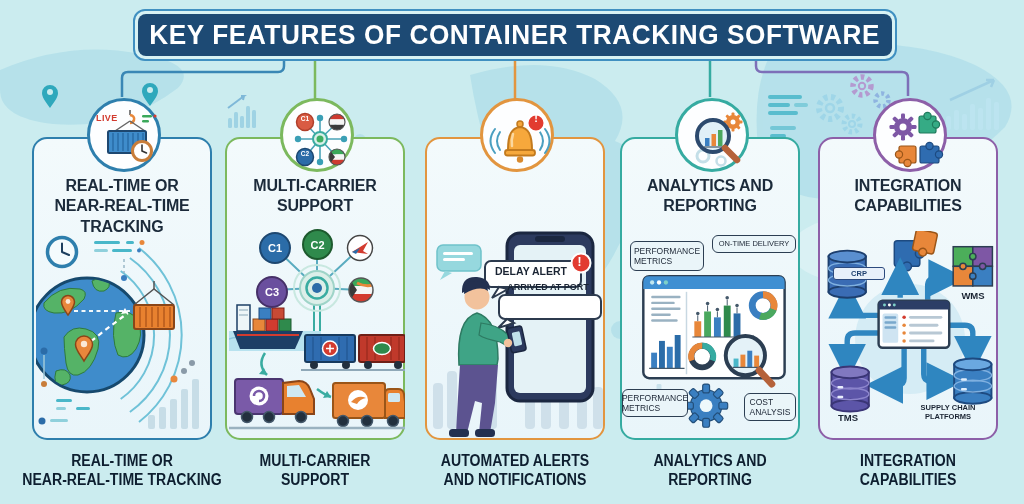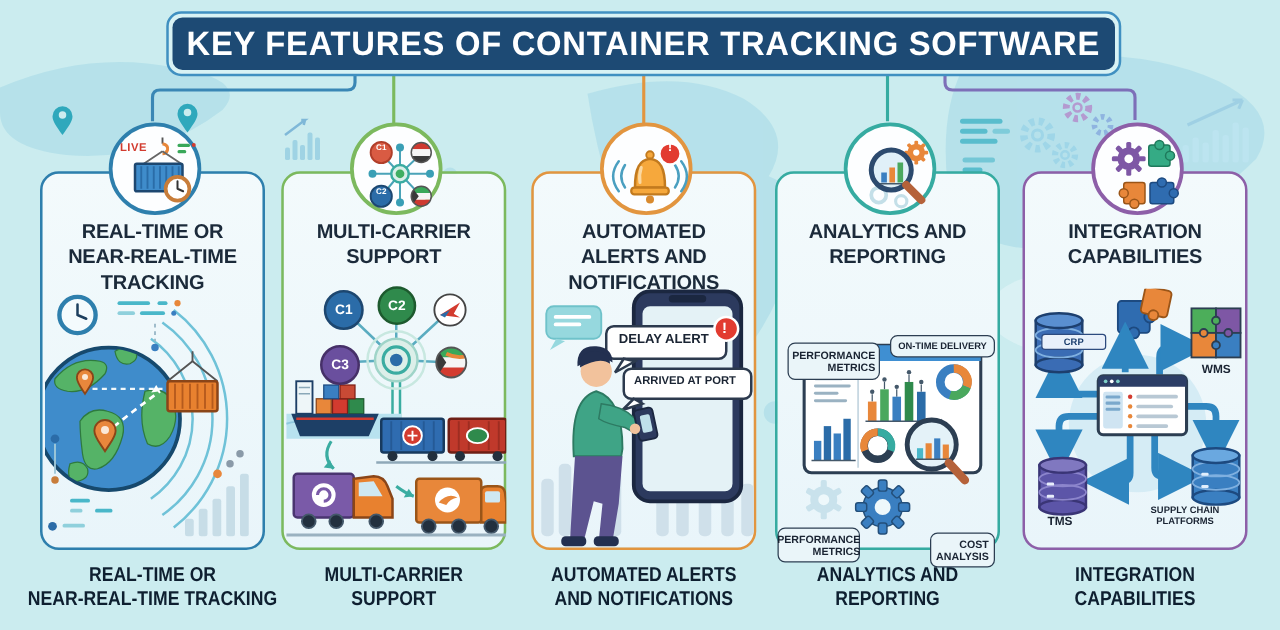--- a/index.html
+++ b/index.html
@@ -69,24 +69,23 @@
 
   
   .chip{
     border-radius:50%;color:#fff;font-weight:800;z-index:6;
     display:flex;align-items:center;justify-content:center;
   }
   .ov{z-index:6;text-align:center;}
   .bubble-text{font-weight:800;color:#1a2433;}
   .tag{
     box-sizing:border-box;background:#eaf5f9;border:1.8px solid #2c3e52;
-    border-radius:6px;font-weight:700;color:#1a2433;text-align:right;
+    border-radius:6px;font-weight:400;color:#1a2433;text-align:left;
     display:flex;align-items:center;justify-content:center;line-height:1.18;
     z-index:6;
-    margin-top:33px;
   }
   .sys-label{font-weight:800;color:#1a2433;text-align:center;line-height:1.15;z-index:6;}
 </style>
 </head>
 <body>
 
 <svg id="bg-map" class="abs" width="1024" height="504">
   <g fill="#a9dbe7" opacity="0.6" stroke="none">
     <path d="M0,70 q70,-30 140,-16 q60,10 38,34 q-55,42 -125,36 Q0,118 0,90 Z"></path>
     <path d="M60,140 q30,-6 40,10 q8,18 -10,28 q-28,12 -40,-6 q-8,-18 10,-32 Z"></path>
@@ -406,23 +405,20 @@
       <path d="M59,25 q9,12 0,24" stroke="#4a9fc0" stroke-width="2" fill="none" stroke-linecap="round"></path>
       <circle cx="34" cy="20" r="3" fill="#f6a83c" stroke="#c27a1e" stroke-width="1.5"></circle>
       <path d="M22,46 C22,30 26,24 34,23 C42,24 46,30 46,46 Z" fill="#f6a83c" stroke="#c27a1e" stroke-width="2"></path>
       <rect x="19" y="46" width="30" height="5.5" rx="2.5" fill="#f6a83c" stroke="#c27a1e" stroke-width="1.8"></rect>
       <circle cx="34" cy="55.5" r="3.2" fill="#d98a2e"></circle>
       <path d="M27,30 q-2,6 -1,12" stroke="#fbd8a0" stroke-width="2.5" fill="none" stroke-linecap="round"></path>
       <circle cx="50" cy="19" r="8.5" fill="#e23b30" stroke="#fff" stroke-width="2"></circle>
     </svg>
     <div class="abs ov" style="left:47px;top:11px;width:12px;font-size:11px;font-weight:800;color:#fff;">!</div>
   </div>
-  <div class="abs card-title pre">AUTOMATED
-ALERTS AND
-NOTIFICATIONS</div>
   <svg class="abs illus" viewBox="0 0 176 209">
 
     <g fill="#cfe0ea">
       <rect x="4" y="152" width="10" height="46" rx="4"></rect>
       <rect x="18" y="140" width="10" height="58" rx="4"></rect>
       <rect x="32" y="160" width="8" height="38" rx="4"></rect>
       <rect x="58" y="146" width="10" height="52" rx="4"></rect>
       <rect x="96" y="132" width="10" height="66" rx="4"></rect>
       <rect x="112" y="150" width="10" height="48" rx="4"></rect>
       <rect x="130" y="124" width="10" height="74" rx="4"></rect>
@@ -459,21 +455,21 @@
     <path d="M30,134 q-3,-46 18,-52 q21,6 21,46 l-1,6 z" fill="#3fa486" stroke="#2d7a62" stroke-width="1.5"></path>
     <path d="M52,92 q17,2 26,11 l7,6 l-5,7 l-9,-5 q-15,-3 -21,-7 z" fill="#3fa486" stroke="#2d7a62" stroke-width="1.2"></path>
     <rect x="80" y="96" width="15" height="25" rx="3" fill="#2c3a5e" stroke="#1b2740" stroke-width="1.5" transform="rotate(-12 87 108)"></rect>
     <rect x="84" y="101" width="8" height="14" rx="1.5" fill="#bfe0ea" transform="rotate(-12 87 108)"></rect>
     <circle cx="79" cy="112" r="4.2" fill="#f2c29c"></circle>
     <path d="M31,134 h38 l-3,38 l-5,30 h-11 l3,-30 l-7,-2 l-8,32 h-11 l2,-36 z" fill="#5c5390"></path>
     <rect x="20" y="198" width="20" height="8" rx="3.5" fill="#233050"></rect>
     <rect x="46" y="198" width="20" height="8" rx="3.5" fill="#233050"></rect>
   </svg>
   <div class="abs ov bubble-text" style="left:58px;top:126px;width:92px;font-size:10.5px;">DELAY ALERT</div>
-  <div class="abs ov bubble-text" style="left:72px;top:160px;width:98px;font-size:9px;">ARRIVED AT PORT</div>
+  <div class="abs ov bubble-text" style="left:72px;top:143px;width:98px;font-size:9px;">ARRIVED AT PORT</div>
   <div class="abs ov" style="left:146px;top:116px;width:13px;font-size:12px;font-weight:800;color:#fff;">!</div>
 </div>
 <div class="abs caption pre" style="left:385px;">AUTOMATED ALERTS
 AND NOTIFICATIONS</div>
 
 <div class="abs card c-teal" style="left:620px;">
   <div class="abs badge-circle b-teal">
     <svg class="abs" style="left:3px;top:3px;" width="68" height="68" viewBox="0 0 68 68">
       <circle cx="22" cy="52" r="6" fill="none" stroke="#c4dfe8" stroke-width="3"></circle>
       <circle cx="40" cy="57" r="4.5" fill="none" stroke="#c4dfe8" stroke-width="2.5"></circle>

